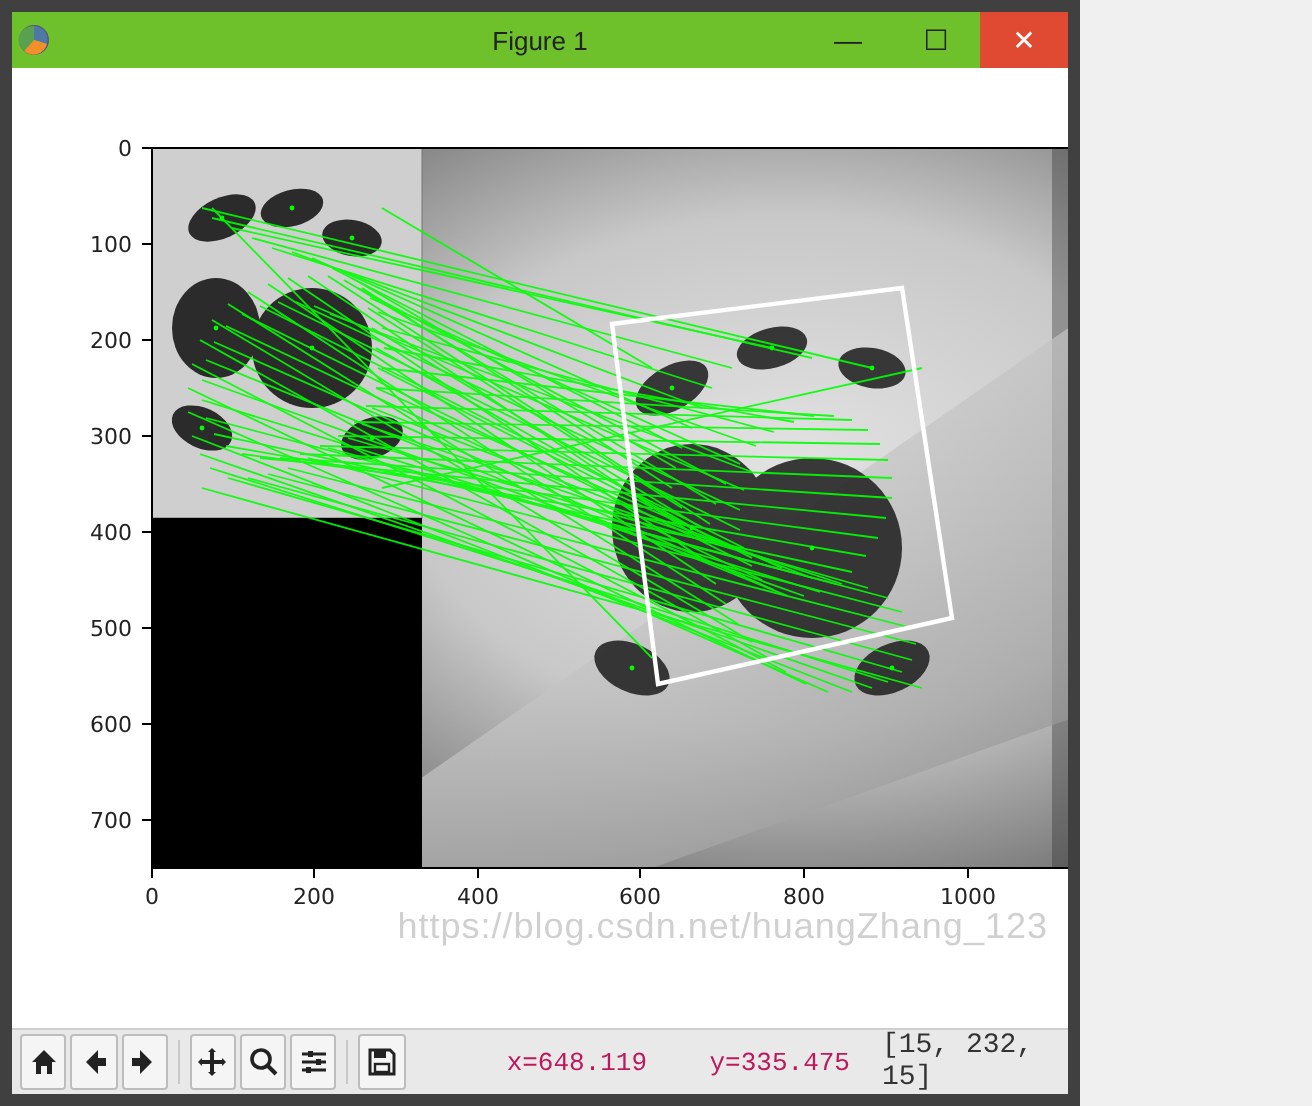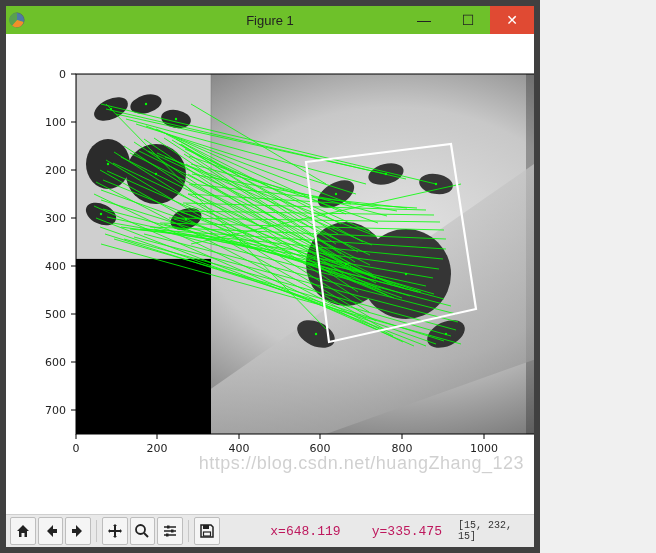--- a/index.html
+++ b/index.html
@@ -110,21 +110,21 @@
   .toolbar-spacer { flex: 1; }
   .status-coords {
     font-family: "Courier New", monospace;
     font-size: 13px;
     color: #be185d;
     margin-right: 14px;
     white-space: pre;
   }
   .status-pixel {
     font-family: "Courier New", monospace;
-    font-size: 10px;
+    font-size: 14px;
     color: #333;
     margin-right: 6px;
   }
   
   .watermark {
     position: absolute;
     right: 10px;
     bottom: 40px;
     font-size: 18px;
     color: rgba(120,120,120,0.35);

